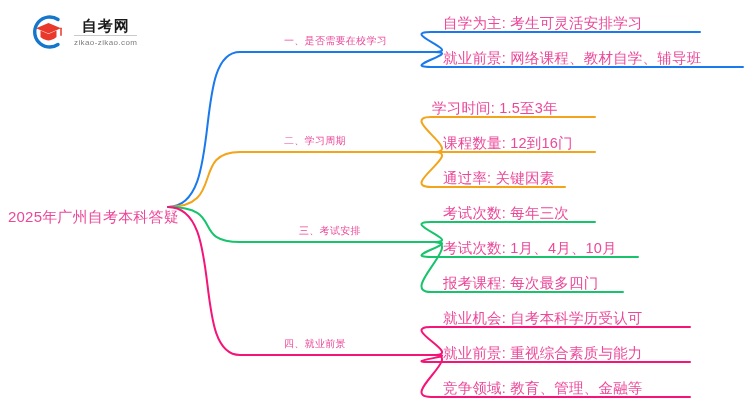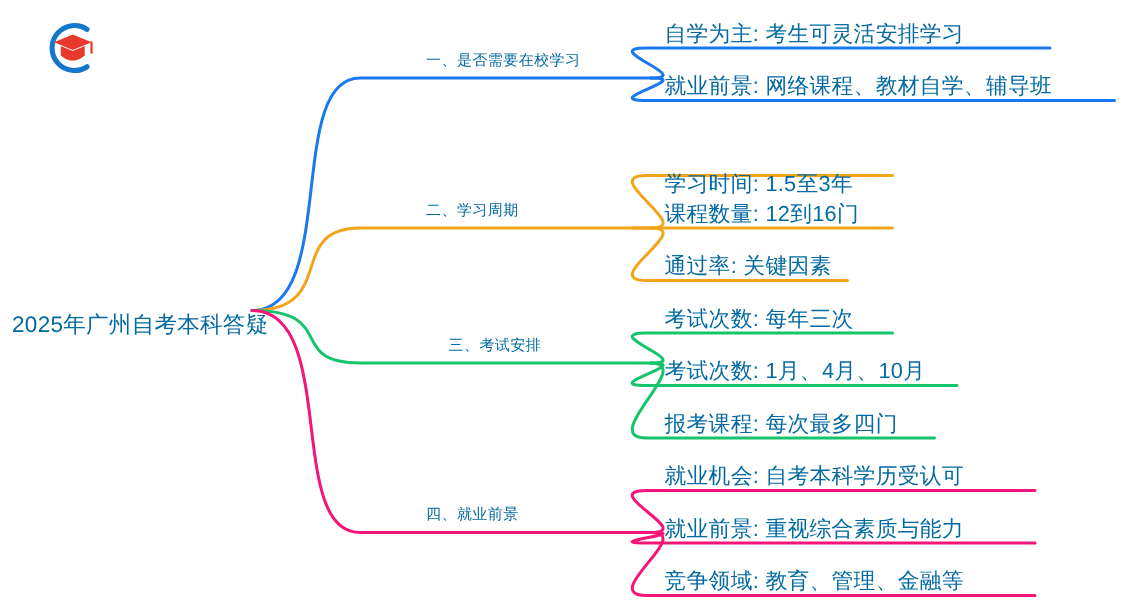--- a/index.html
+++ b/index.html
@@ -50,21 +50,21 @@
     color: #7d7d7d;
     letter-spacing: .4px;
     line-height: 11px;
     white-space: nowrap;
   }
 
   
   .node {
     position: absolute;
     white-space: nowrap;
-    color: #0369a1;
+    color: #ec4899;
     line-height: 1;
   }
   .root-node {
     font-size: 15px;
     letter-spacing: .2px;
   }
   .l1-node {
     font-size: 10px;
     letter-spacing: .3px;
   }
@@ -98,29 +98,34 @@
       </g>
   </svg>
 
   <div id="logo">
     <svg id="logo-mark" viewBox="0 0 40 40" xmlns="http://www.w3.org/2000/svg">
       <path d="M30 7.5 A15 15 0 1 0 30 32.5" stroke="#1577cc" stroke-width="3.4" fill="none" stroke-linecap="round"></path>
       <path d="M20.5 11 L33 16.2 L20.5 21.4 L8 16.2 Z" fill="#e8392c"></path>
       <path d="M12.5 18.6 L12.5 25 C12.5 25 16 28.4 20.5 28.4 C25 28.4 28.5 25 28.5 25 L28.5 18.6 L20.5 22 Z" fill="#e8392c"></path>
       <path d="M33 16.2 L33 23.2" stroke="#e8392c" stroke-width="1.5" fill="none" stroke-linecap="round"></path>
     </svg>
+    <div id="logo-text">
+      <div id="logo-name">自考网</div>
+      <div id="logo-rule"></div>
+      <div id="logo-domain">zikao-zikao.com</div>
+    </div>
   </div>
 
   <div id="labels">
       <div class="node root-node" style="left: 8px; top: 193px; margin-top: 16px;">2025年广州自考本科答疑</div>
       <div class="node l1-node" style="left: 284px; top: 36px;">一、是否需要在校学习</div>
       <div class="node leaf-node" style="left: 443px; top: 16px;">自学为主: 考生可灵活安排学习</div>
       <div class="node leaf-node" style="left: 443px; top: 51px;">就业前景: 网络课程、教材自学、辅导班</div>
       <div class="node l1-node" style="left: 284px; top: 136px;">二、学习周期</div>
-      <div class="node leaf-node" style="left: 443px; top: 101px; margin-top: 15px;">学习时间: 1.5至3年</div>
+      <div class="node leaf-node" style="left: 432px; top: 101px;">学习时间: 1.5至3年</div>
       <div class="node leaf-node" style="left: 443px; top: 136px;">课程数量: 12到16门</div>
       <div class="node leaf-node" style="left: 443px; top: 171px;">通过率: 关键因素</div>
       <div class="node l1-node" style="left: 299px; top: 226px; font-family: Liberation Serif, serif;">三、考试安排</div>
       <div class="node leaf-node" style="left: 443px; top: 206px;">考试次数: 每年三次</div>
       <div class="node leaf-node" style="left: 443px; top: 241px;">考试次数: 1月、4月、10月</div>
       <div class="node leaf-node" style="left: 443px; top: 276px;">报考课程: 每次最多四门</div>
       <div class="node l1-node" style="left: 284px; top: 339px;">四、就业前景</div>
       <div class="node leaf-node" style="left: 443px; top: 311px;">就业机会: 自考本科学历受认可</div>
       <div class="node leaf-node" style="left: 443px; top: 346px;">就业前景: 重视综合素质与能力</div>
       <div class="node leaf-node" style="left: 443px; top: 381px;">竞争领域: 教育、管理、金融等</div>

